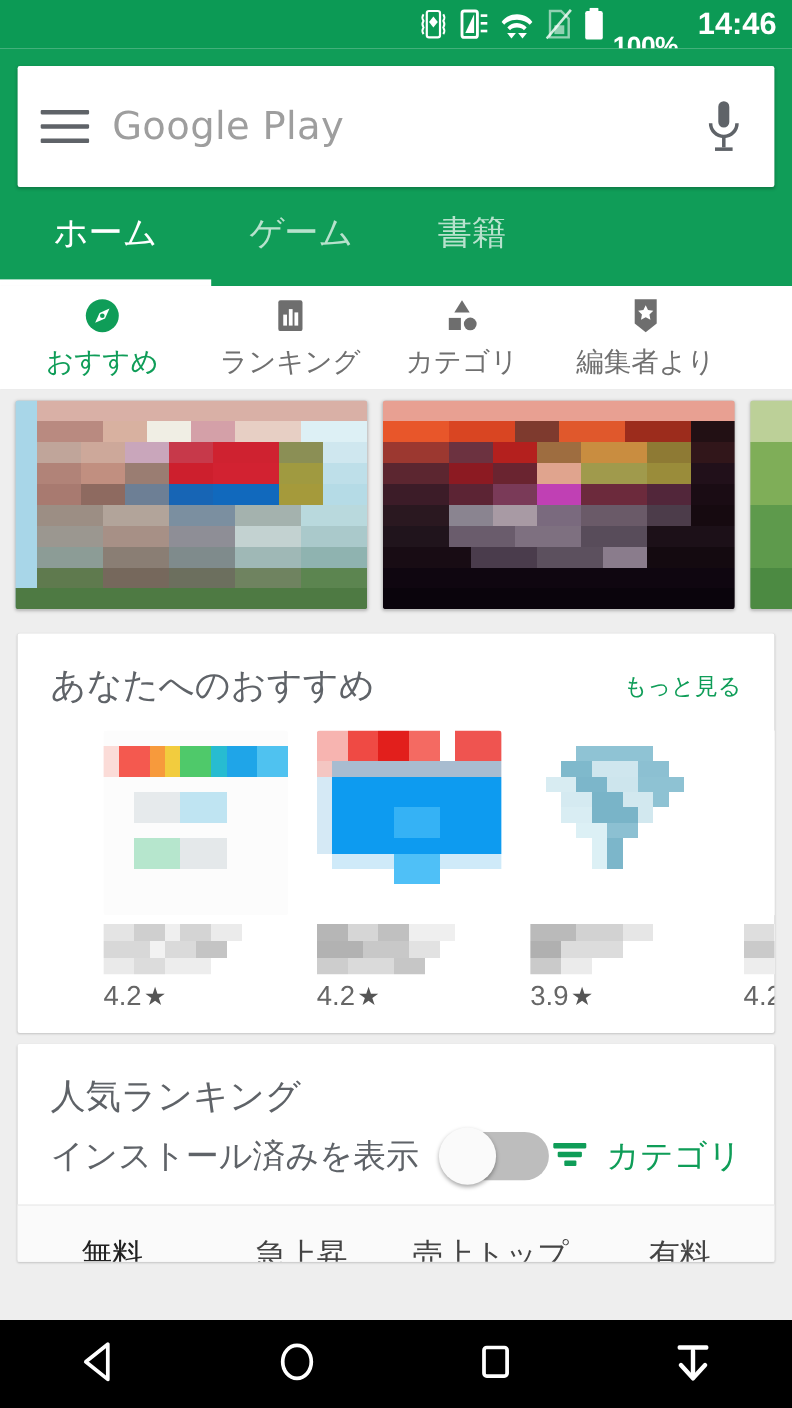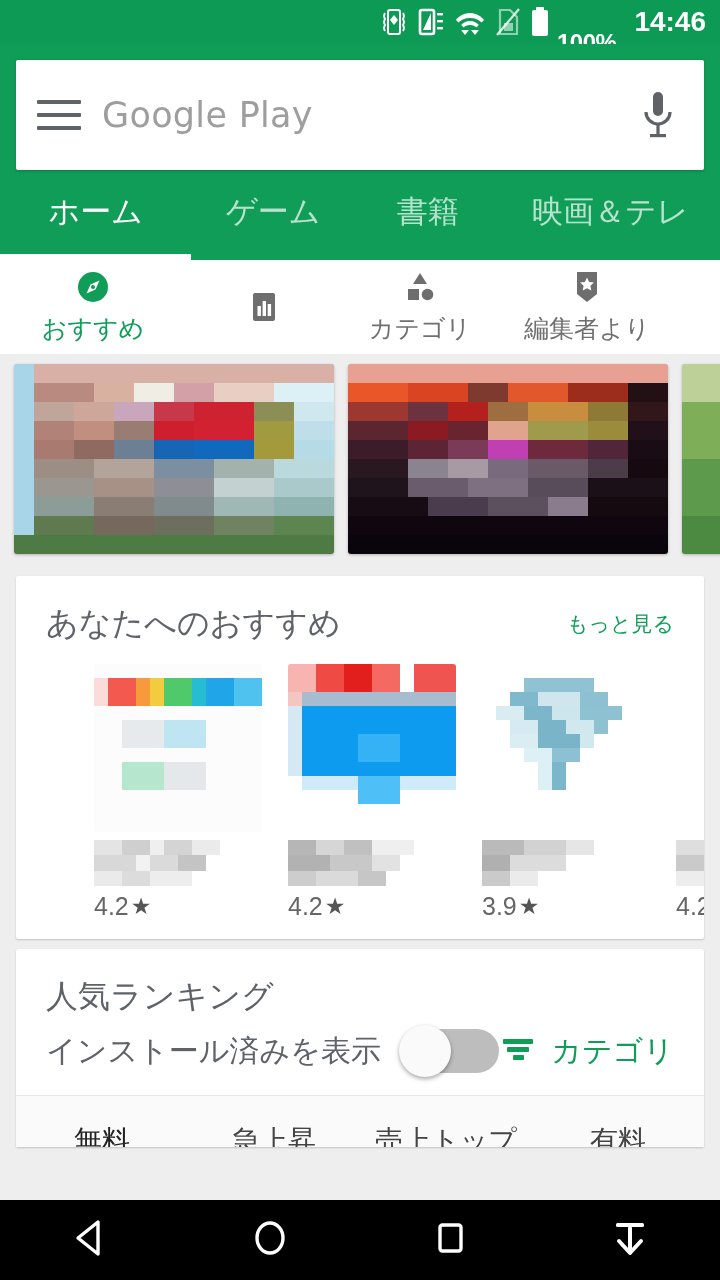--- a/index.html
+++ b/index.html
@@ -218,24 +218,20 @@
         <span class="ul"></span>
       </div>
       <div class="tab" style="width:164px">
         <span>ゲーム</span>
 
       </div>
       <div class="tab" style="width:146px">
         <span>書籍</span>
 
       </div>
-      <div class="tab" style="width:220px">
-        <span>映画＆テレ</span>
-
-      </div>
     </div>
   </div>
 
   <div class="subnav">
 
     <div class="subitem active" style="width:186px">
       <span class="sicon">
         <svg width="34" height="34" viewBox="0 0 34 34">
           <circle cx="17" cy="17" r="15" fill="#0f9d58"></circle>
           <path d="M23.5 10.5 L19.5 19.5 L10.5 23.5 L14.5 14.5 Z" fill="#fff"></path>
@@ -247,20 +243,21 @@
 
     <div class="subitem" style="width:156px">
       <span class="sicon">
         <svg width="30" height="34" viewBox="0 0 30 34">
           <rect x="4" y="3" width="22" height="28" rx="2" fill="#6e6e6e"></rect>
           <rect x="8.5" y="16" width="3.4" height="10" fill="#fff"></rect>
           <rect x="13.6" y="11" width="3.4" height="15" fill="#fff"></rect>
           <rect x="18.7" y="14" width="3.4" height="12" fill="#fff"></rect>
         </svg>
       </span>
+      <span class="slabel">ランキング</span>
     </div>
 
     <div class="subitem" style="width:156px">
       <span class="sicon">
         <svg width="32" height="34" viewBox="0 0 32 34">
           <path d="M16 3 L23 14 L9 14 Z" fill="#6e6e6e"></path>
           <rect x="4" y="19" width="11" height="11" fill="#6e6e6e"></rect>
           <circle cx="23.5" cy="24.5" r="5.8" fill="#6e6e6e"></circle>
         </svg>
       </span>

